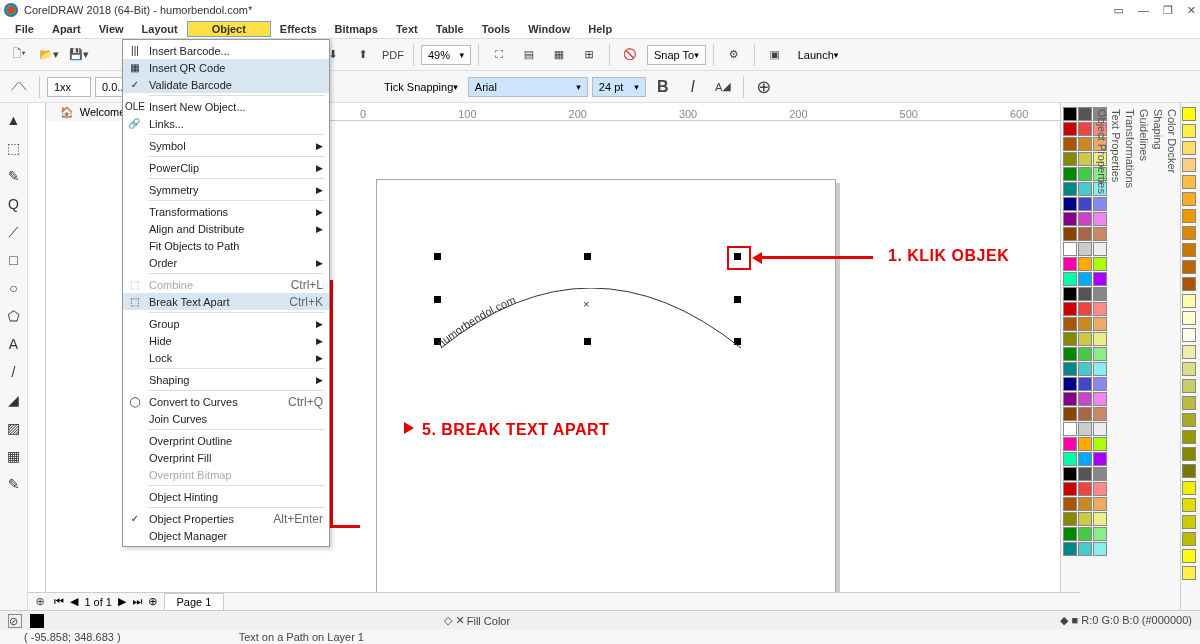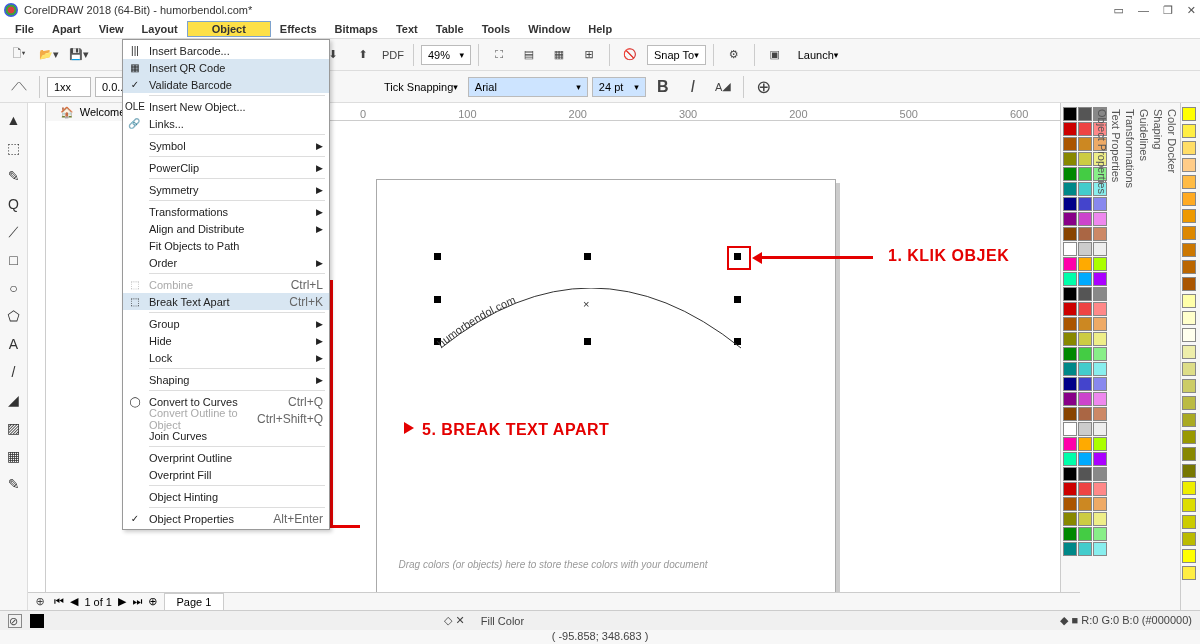--- a/index.html
+++ b/index.html
@@ -37,21 +37,21 @@
 .rbox{position:absolute;border:2px solid #e40000;left:681px;top:143px;width:24px;height:24px;}
 .arr-line{position:absolute;background:#e40000;height:3px;}
 .arr-head{position:absolute;width:0;height:0;border-top:6px solid transparent;border-bottom:6px solid transparent;}
 .anno{position:absolute;font-family:Arial Black,Arial;font-weight:900;color:#e40000;font-size:16px;letter-spacing:0.5px;}
 .rightdock{width:120px;background:#f7f7f7;border-left:1px solid #ccc;display:flex;}
 .palette{flex:1;display:grid;grid-template-columns:repeat(3,14px);grid-auto-rows:14px;gap:1px;padding:4px 2px;align-content:start;}
 .sw{width:14px;height:14px;border:1px solid #888;}
 .docktabs{width:20px;display:flex;flex-direction:column;gap:2px;font-size:9px;writing-mode:vertical-rl;padding:6px 2px;color:#555;}
 .palette2{width:20px;background:#f7f7f7;border-left:1px solid #ccc;display:grid;grid-template-columns:16px;grid-auto-rows:16px;gap:1px;padding:4px 1px;align-content:start;}
 .statusbar{position:absolute;bottom:14px;left:0;right:0;height:20px;background:#f0f0f0;border-top:1px solid #ccc;display:flex;align-items:center;padding:0 8px;font-size:10px;color:#444;}
-.statusbar2{position:absolute;bottom:0;left:0;right:0;height:14px;background:#f7f7f7;display:flex;align-items:center;padding:0 24px;font-size:10px;color:#444;flex-direction:column;}
+.statusbar2{position:absolute;bottom:0;left:0;right:0;height:14px;background:#f7f7f7;display:flex;align-items:center;padding:0 24px;font-size:10px;color:#444;}
 .pgnav{position:absolute;bottom:34px;left:28px;right:120px;height:18px;background:#f7f7f7;border-top:1px solid #ccc;display:flex;align-items:center;font-size:10px;padding:0 4px;gap:6px;}
 .curve{position:absolute;left:390px;top:185px;width:310px;height:160px;pointer-events:none;}
 .crossx{position:absolute;left:537px;top:195px;font-size:11px;color:#333;}
 .hint{position:absolute;bottom:40px;left:0;right:0;text-align:center;font-style:italic;color:#999;font-size:10px;}
 </style>
 </head>
 <body>
 
 <div class="titlebar">
   <span class="logo"></span>
@@ -224,43 +224,45 @@
     <div class="dmrow">
       <span>Shaping</span>
       <span class="sub">▶</span>
     </div>
     <div class="dmsep"></div>
     <div class="dmrow">
       <span class="icon">◯</span>
       <span>Convert to Curves</span>
       <span class="sc">Ctrl+Q</span>
     </div>
+    <div class="dmrow">
+      <span>Join Curves</span>
+    </div>
+    <div class="dmsep"></div>
+    <div class="dmrow">
+      <span>Overprint Outline</span>
+    </div>
+    <div class="dmrow">
+      <span>Overprint Fill</span>
+    </div>
     <div class="dmrow dis">
-      <span>Convert Outline to Object</span>
-      <span class="sc">Ctrl+Shift+Q</span>
-    </div>
-    <div class="dmrow">
-      <span>Join Curves</span>
-    </div>
-    <div class="dmsep"></div>
-    <div class="dmrow">
-      <span>Overprint Outline</span>
-    </div>
-    <div class="dmrow">
-      <span>Overprint Fill</span>
+      <span>Overprint Bitmap</span>
     </div>
     <div class="dmsep"></div>
     <div class="dmrow">
       <span>Object Hinting</span>
     </div>
     <div class="dmsep"></div>
     <div class="dmrow">
       <span class="icon">✓</span>
       <span>Object Properties</span>
       <span class="sc">Alt+Enter</span>
+    </div>
+    <div class="dmrow">
+      <span>Object Manager</span>
     </div>
   </div>
 
 <div class="workspace">
   <div class="toolbox" id="toolbox">
       <div class="tl">▲</div>
       <div class="tl">⬚</div>
       <div class="tl">✎</div>
       <div class="tl">Q</div>
       <div class="tl">⟋</div>
@@ -317,21 +319,20 @@
     </svg>
 
     <div class="rbox"></div>
     <div class="arr-line" style="left:712px;top:153px;width:115px"></div>
     <div class="arr-head" style="left:706px;top:149px;border-right:10px solid #e40000"></div>
     <div class="anno" style="left:842px;top:144px">1. KLIK OBJEK</div>
 
     <div class="anno" style="left:376px;top:318px">5. BREAK TEXT APART</div>
     <div class="arr-head" style="left:358px;top:319px;border-left:10px solid #e40000"></div>
 
-    <div class="hint">Drag colors (or objects) here to store these colors with your document</div>
   </div>
   <div class="rightdock">
     <div class="palette" id="palette1">
         <div class="sw" style="background: rgb(0, 0, 0);"></div>
         <div class="sw" style="background: rgb(85, 85, 85);"></div>
         <div class="sw" style="background: rgb(136, 136, 136);"></div>
         <div class="sw" style="background: rgb(204, 0, 0);"></div>
         <div class="sw" style="background: rgb(238, 68, 68);"></div>
         <div class="sw" style="background: rgb(255, 136, 136);"></div>
         <div class="sw" style="background: rgb(170, 85, 0);"></div>
@@ -471,19 +472,19 @@
   <span>▶</span>
   <span>⏭</span>
   <span>⊕</span>
   <span style="background:#fff;padding:2px 12px;border:1px solid #ccc">Page 1</span>
 </div>
 
 <div class="statusbar">
   <span style="width:14px;height:14px;border:1px solid #888;margin-right:8px">⊘</span>
   <span style="width:14px;height:14px;background:#000;margin-right:400px"></span>
   <span>◇ ✕</span>
-  <span style="margin-left:16px">Fill Color</span>
+  <span style="margin-left:2px">Fill Color</span>
   <span style="margin-left:auto">◆ ■ <span>R:0 G:0 B:0 (#000000)</span></span>
 </div>
 <div class="statusbar2">
   <span>( -95.858; 348.683 )</span>
   <span style="margin-left:118px">Text on a Path on Layer 1</span>
 </div>
 
 </body></html>

